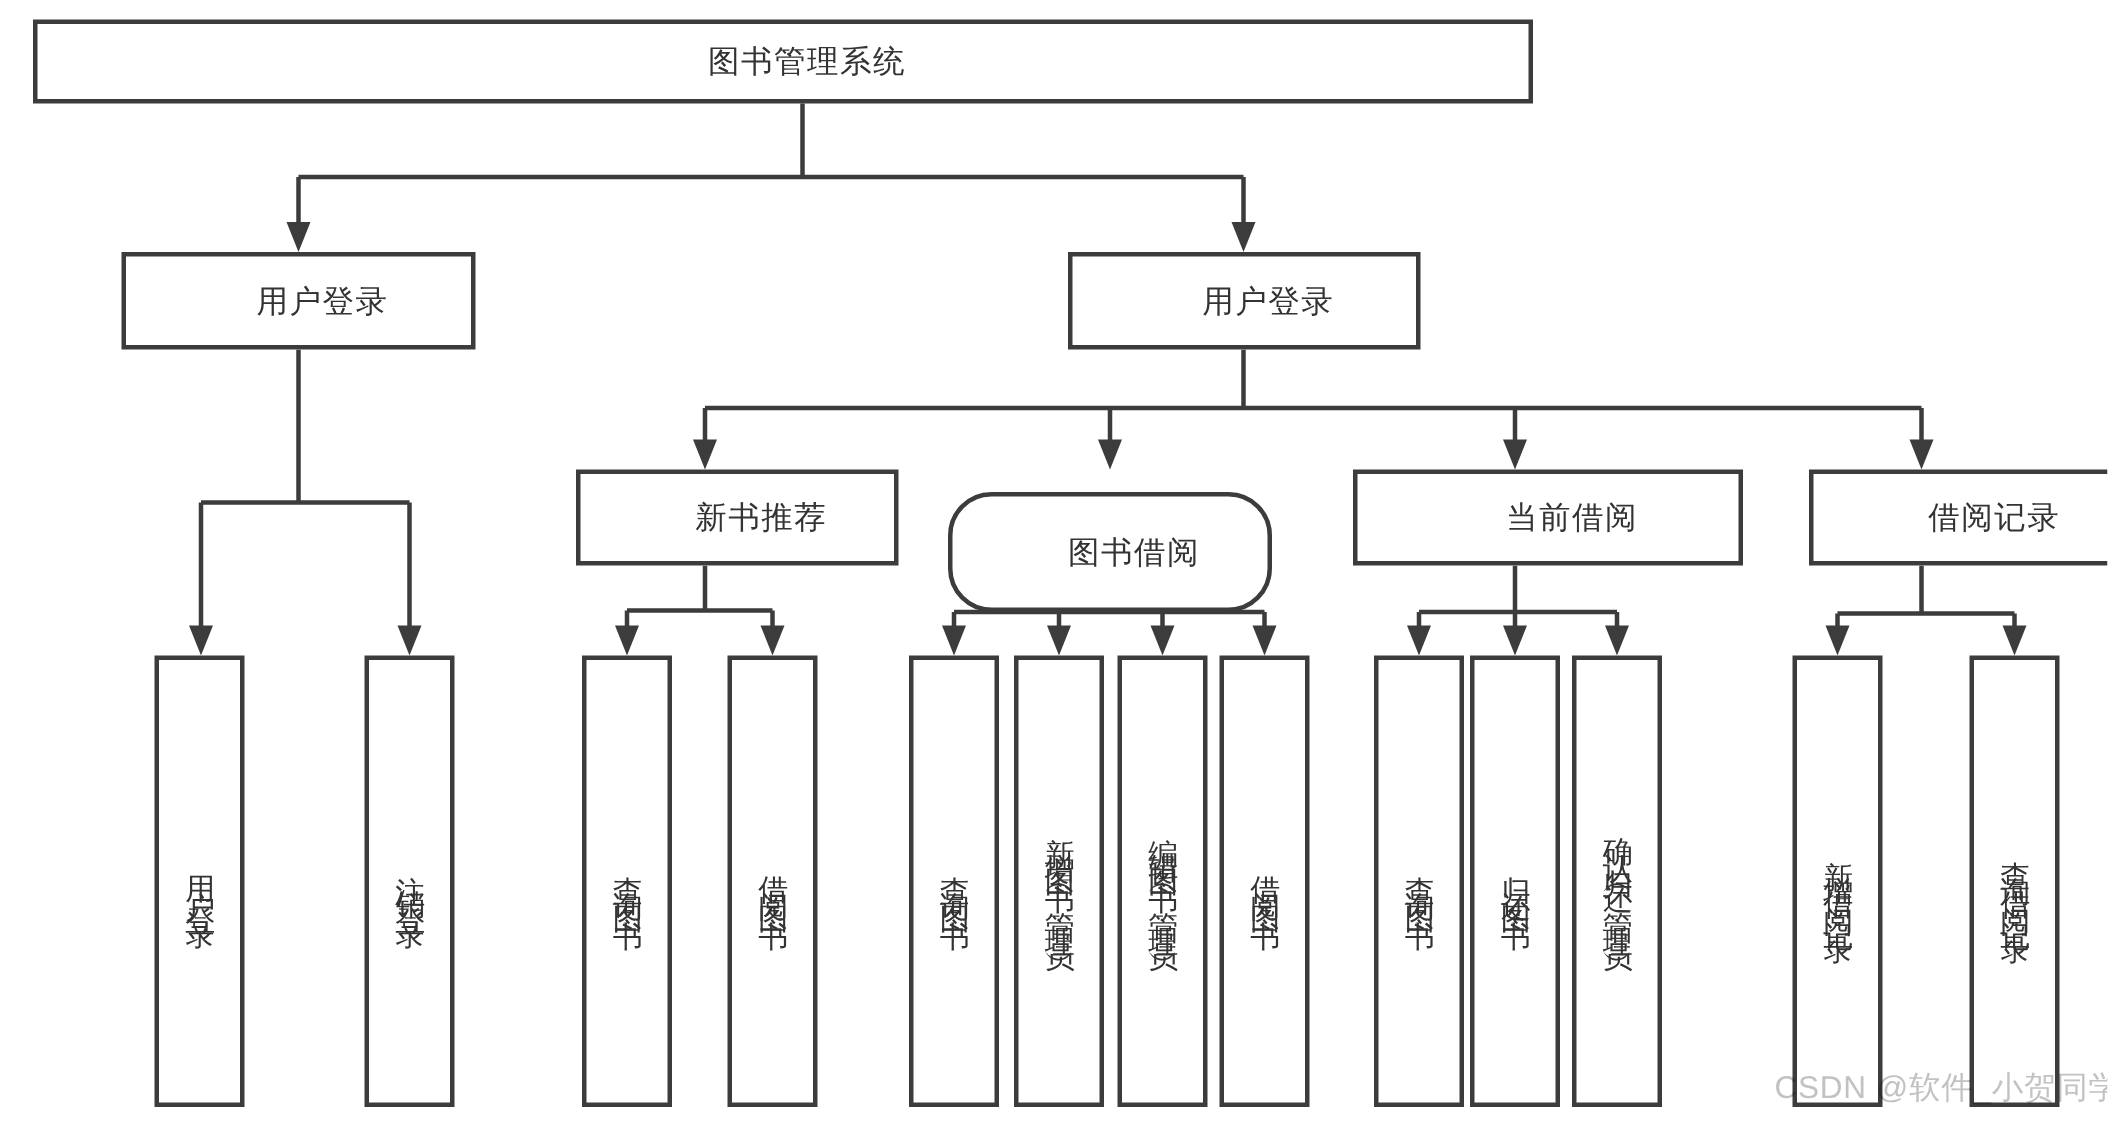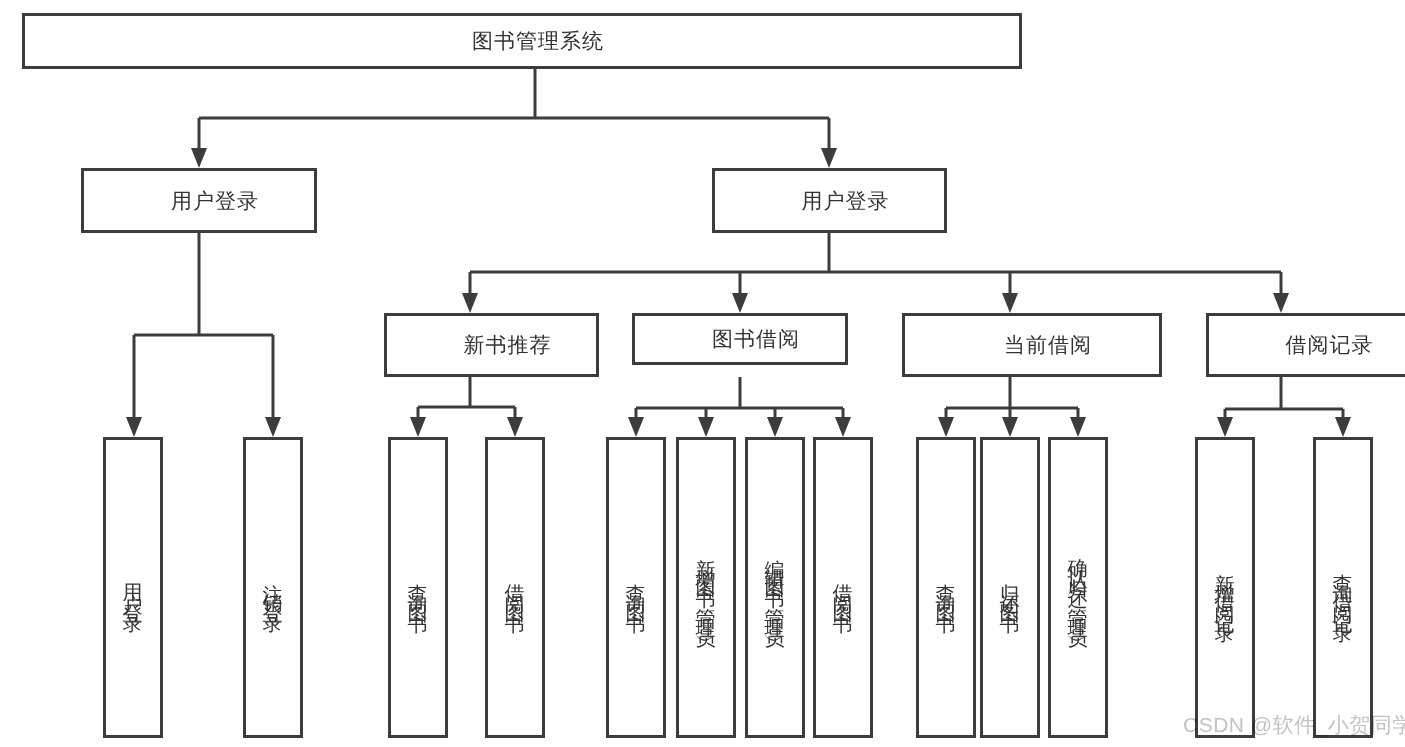--- a/index.html
+++ b/index.html
@@ -106,21 +106,21 @@
   <div class="node node-h" style="left:81px;top:168px;width:236px;height:65px;">
     <span>用户登录</span>
   </div>
   <div class="node node-h" style="left:712px;top:168px;width:235px;height:65px;">
     <span>用户登录</span>
   </div>
 
   <div class="node node-h" style="left:384px;top:313px;width:215px;height:64px;">
     <span>新书推荐</span>
   </div>
-  <div class="node node-h" style="left:632px;top:313px;width:216px;height:52px;">
+  <div class="node node-h" style="left:632px;top:328px;width:216px;height:80px;border-radius:29px;">
     <span>图书借阅</span>
   </div>
   <div class="node node-h" style="left:902px;top:313px;width:260px;height:64px;">
     <span>当前借阅</span>
   </div>
   <div class="node node-h" style="left:1206px;top:313px;width:215px;height:64px;">
     <span>借阅记录</span>
   </div>
 
   <div class="node node-v" style="left:103px;">

